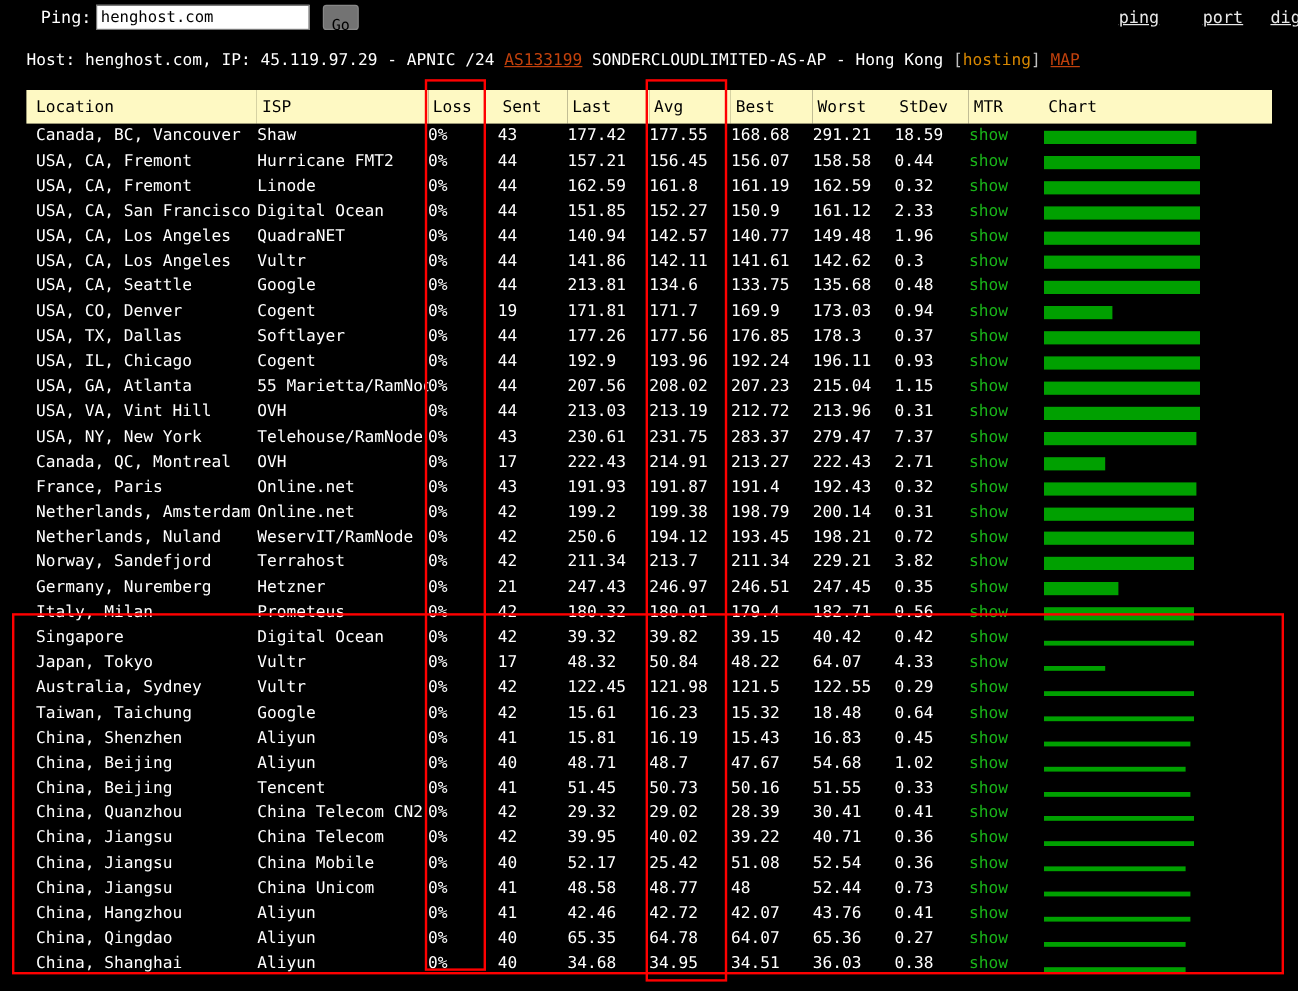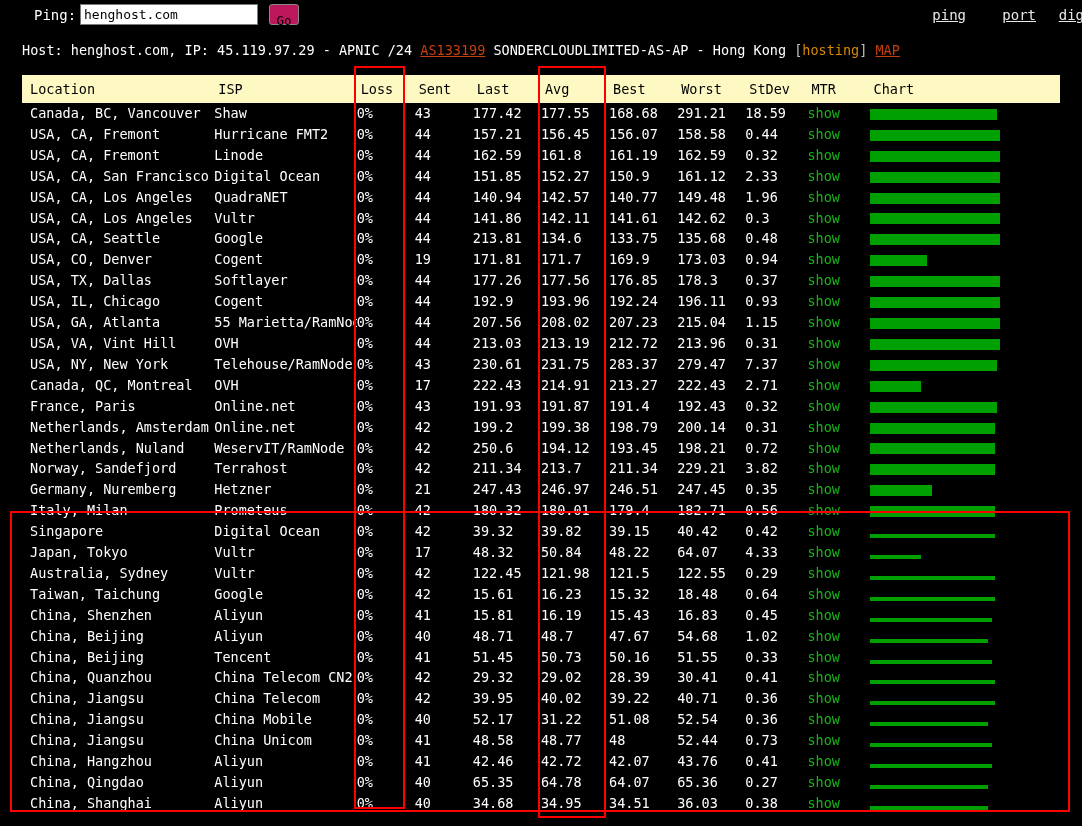--- a/index.html
+++ b/index.html
@@ -31,21 +31,21 @@
     background: #ffffff; color: #000000;
     border: 1px solid #7a7a7a;
     font-family: "DejaVu Sans Mono", "Liberation Mono", monospace;
     font-size: 13px;
     padding: 0 3px;
     outline: none;
   }
   #go-button {
     position: absolute; left: 257px; top: 4px;
     height: 21px; min-width: 30px;
-    background: #be185d; color: #000000;
+    background: #737373; color: #000000;
     border: 1px solid #888;
     border-radius: 3px;
     font-family: "DejaVu Sans Mono", "Liberation Mono", monospace;
     font-size: 12.5px;
     padding: 8px 6px;
     cursor: pointer;
   }
   .toplink {
     position: absolute; top: 7px;
     color: #e8e8e8; text-decoration: underline;
@@ -677,21 +677,21 @@
               <i style="width: 125px; height: 4px;"></i>
             </span>
           </td>
         </tr>
         <tr>
           <td class="c-loc">China, Jiangsu</td>
           <td class="c-isp">China Mobile</td>
           <td class="c-loss">0%</td>
           <td class="c-sent">40</td>
           <td class="c-last">52.17</td>
-          <td class="c-avg">31.22</td>
+          <td class="c-avg">25.42</td>
           <td class="c-best">51.08</td>
           <td class="c-worst">52.54</td>
           <td class="c-stdev">0.36</td>
           <td class="c-mtr"><a class="show-link">show</a></td>
           <td class="c-chart">
             <span class="spark">
               <i style="width: 118px; height: 4px;"></i>
             </span>
           </td>
         </tr>

